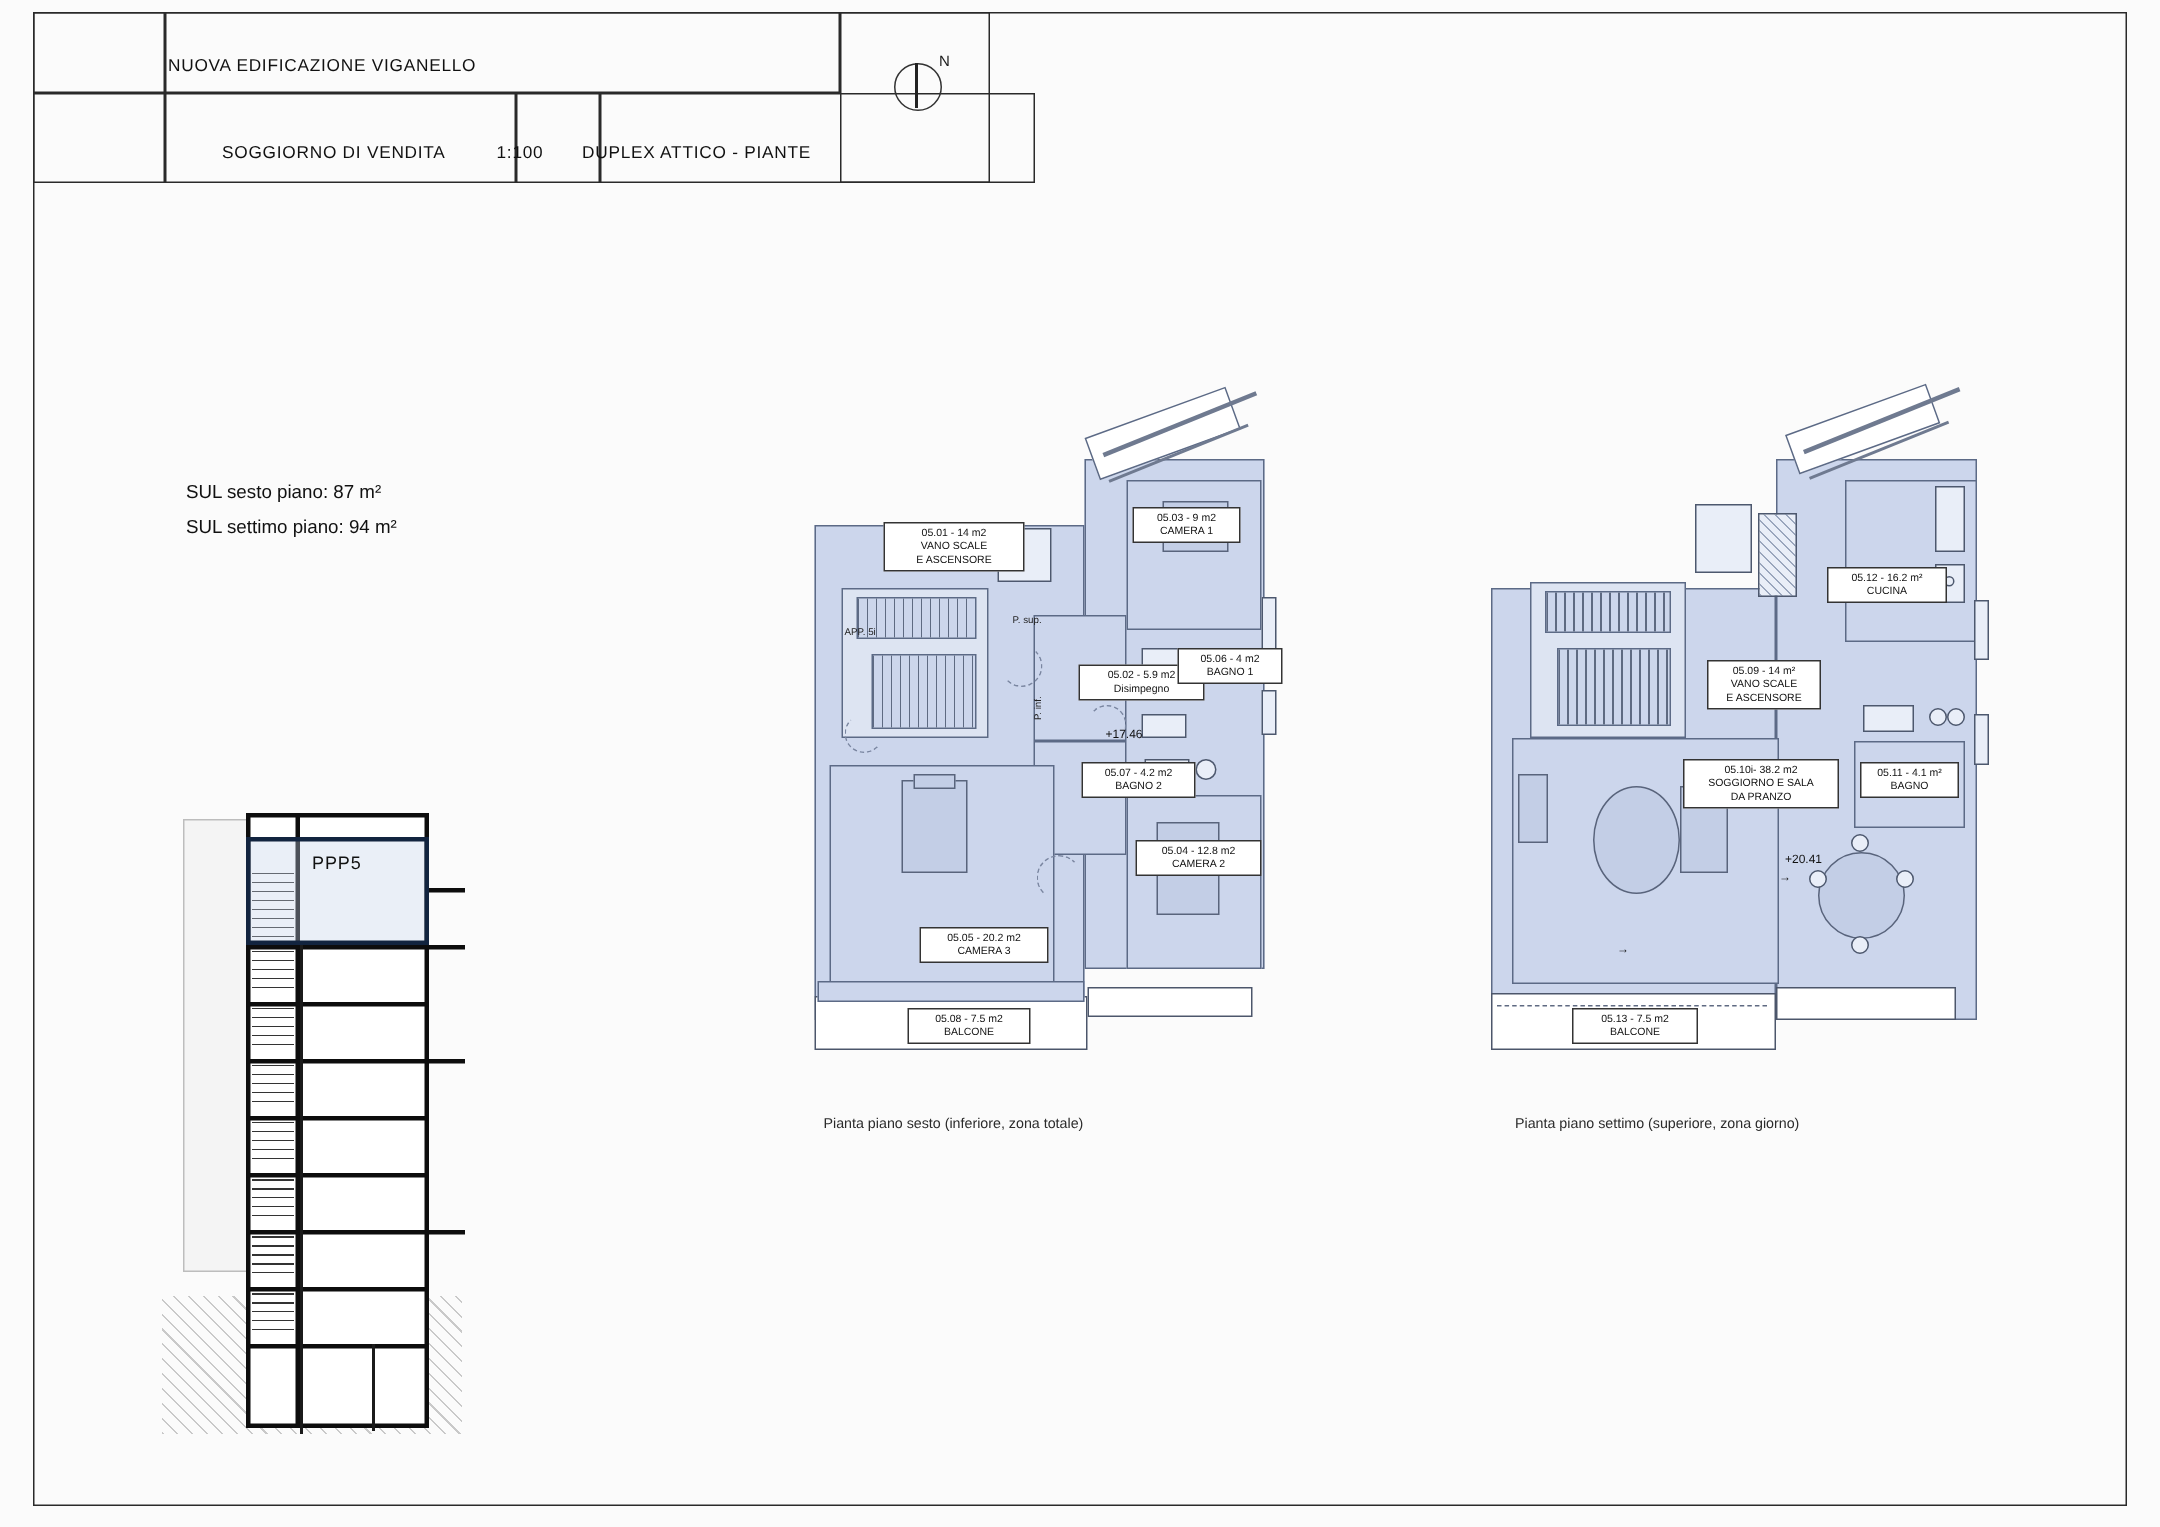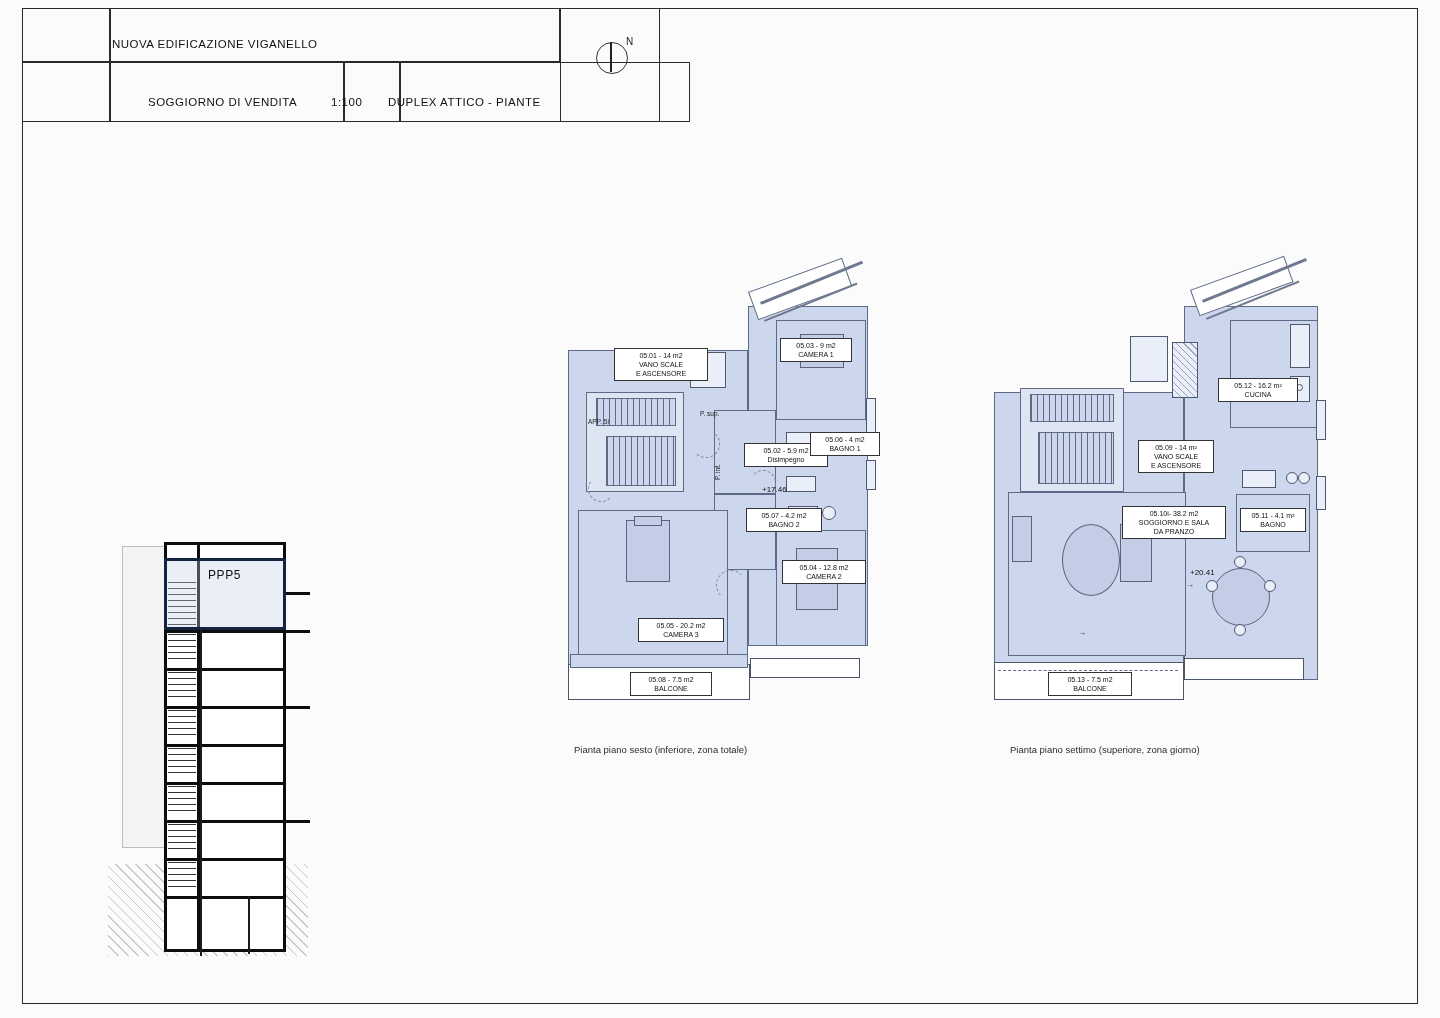--- a/index.html
+++ b/index.html
@@ -286,20 +286,22 @@
   <div class="tb-text tb-name-text">DUPLEX ATTICO - PIANTE</div>
 
   <div class="north-mark">
     <div class="north-circle"></div>
     <div class="north-needle"></div>
     <div class="north-letter">N</div>
   </div>
 
   <div class="legend">
     <div class="gap"></div>
+    <div class="row">SUL sesto piano: 87 m²</div>
+    <div class="row">SUL settimo piano: 94 m²</div>
   </div>
 
   <div class="keyplan">
     <div class="kp-hatch"></div>
     <div class="kp-ghost"></div>
     <div class="kp-building"></div>
     <div class="kp-left-col"></div>
 
     <div class="kp-floorline" style="top:110px;"></div>
     <div class="kp-floorline" style="top:148px;"></div>
@@ -324,21 +326,21 @@
 
     <div class="kp-balcony" style="left:178px; top:72px; width:24px;"></div>
     <div class="kp-balcony" style="left:178px; top:110px; width:24px;"></div>
     <div class="kp-balcony" style="left:178px; top:186px; width:24px;"></div>
     <div class="kp-balcony" style="left:178px; top:300px; width:24px;"></div>
 
     <div class="kp-highlight"></div>
     <div class="kp-label">PPP5</div>
   </div>
 
-  <div class="plan" style="left:564px; top:280px; width:340px; height:440px;">
+  <div class="plan" style="left:539px; top:280px; width:340px; height:440px;">
 
     <div class="room" style="left:4px; top:70px; width:180px; height:330px;"></div>
     <div class="room" style="left:184px; top:26px; width:120px; height:340px;"></div>
     <div class="room white" style="left:184px; top:12px; width:100px; height:30px; transform:rotate(-20deg); transform-origin:left top;"></div>
 
     <div class="wall" style="left:196px; top:22px; width:110px; height:3px; transform:rotate(-22deg); transform-origin:left top;"></div>
     <div class="wall" style="left:200px; top:40px; width:100px; height:2px; transform:rotate(-22deg); transform-origin:left top;"></div>
 
     <div class="room light" style="left:22px; top:112px; width:98px; height:100px;"></div>
     <div class="stairs-h" style="left:32px; top:118px; width:80px; height:28px;"></div>

